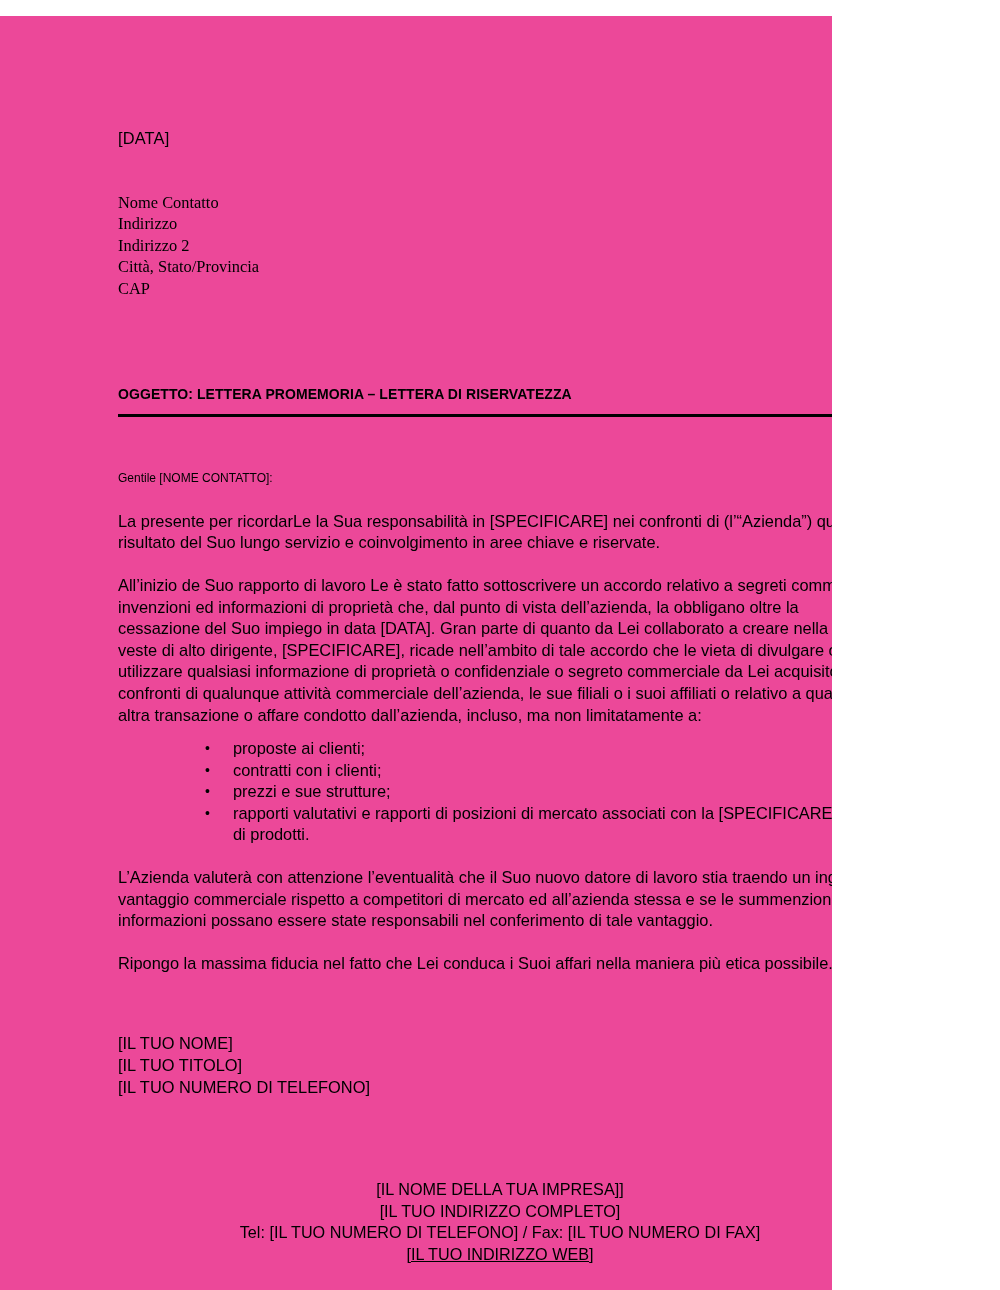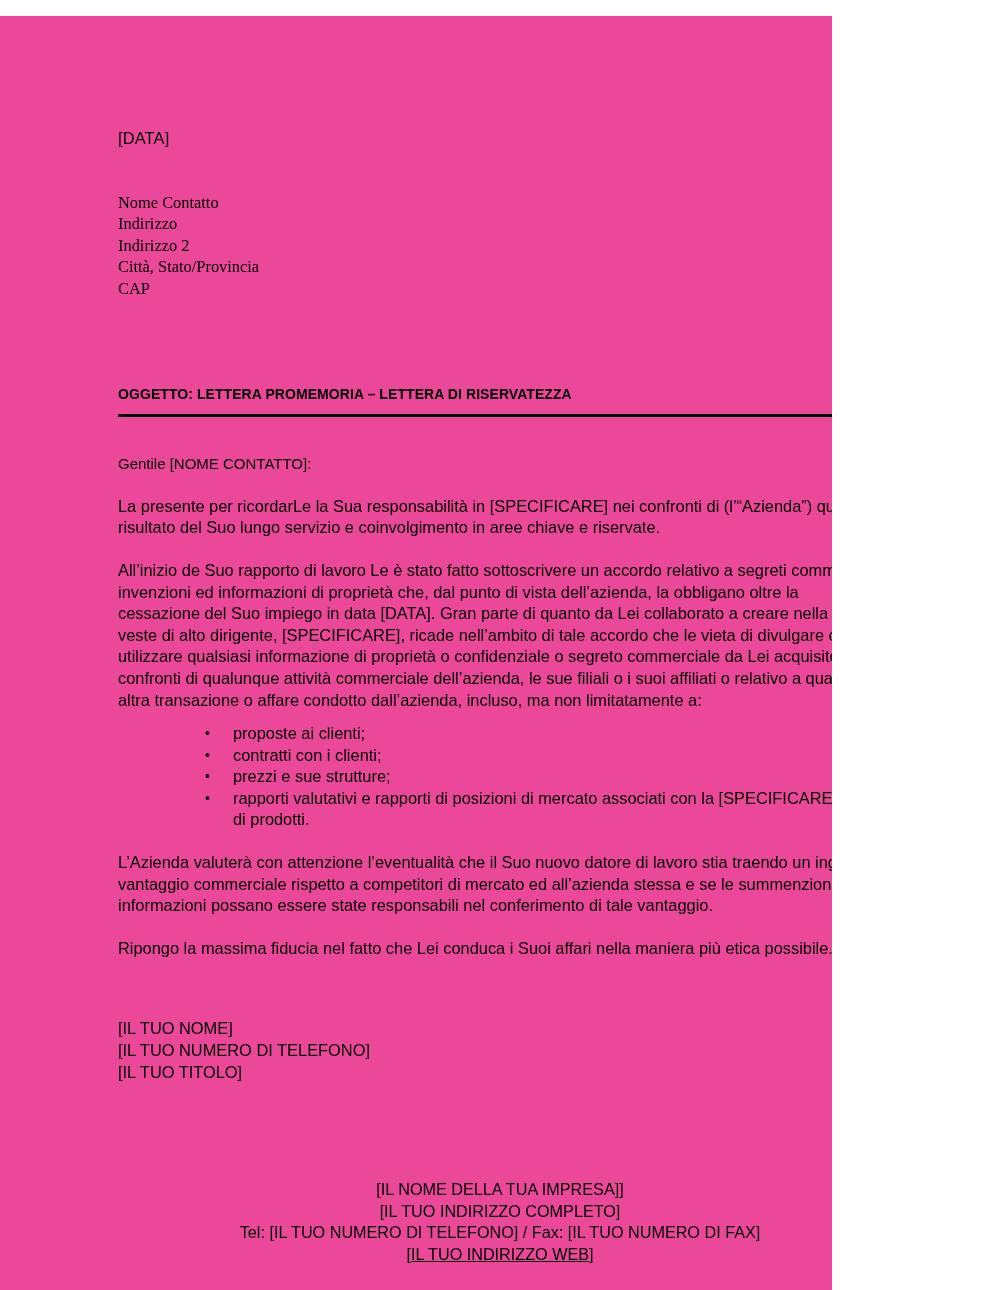--- a/index.html
+++ b/index.html
@@ -58,22 +58,22 @@
     margin-top: 9px;
     width: 766px;
     height: 3px;
     background: #000000;
     font-size: 0;
     line-height: 0;
   }
 
   
   .salutation {
-    margin-top: 36px;
-    font-size: 15px;
+    margin-top: 51px;
+    font-size: 12px;
     line-height: 21.6px;
   }
   p.para {
     margin: 0;
     padding: 0;
     margin-top: 21px;
     font-size: 16.4px;
     line-height: 21.6px;
     text-align: left;
   }
@@ -172,22 +172,22 @@
       </li>
     </ul>
 
     <p class="para">L’Azienda valuterà con attenzione l’eventualità che il Suo nuovo datore di lavoro stia traendo un ingiusto vantaggio commerciale rispetto a competitori di mercato ed all’azienda stessa e se le summenzionate informazioni possano essere state responsabili nel conferimento di tale vantaggio.</p>
 
     <p class="para">Ripongo la massima fiducia nel fatto che Lei conduca i Suoi affari nella maniera più etica possibile.</p>
 
 
     <div class="signature-block">
       <div>[IL TUO NOME]</div>
+      <div>[IL TUO TITOLO]</div>
       <div>[IL TUO NUMERO DI TELEFONO]</div>
-      <div>[IL TUO TITOLO]</div>
     </div>
 
   </div>
 
   <div class="footer">
     <div>[IL NOME DELLA TUA IMPRESA]]</div>
     <div>[IL TUO INDIRIZZO COMPLETO]</div>
     <div>Tel: [IL TUO NUMERO DI TELEFONO] / Fax: [IL TUO NUMERO DI FAX]</div>
     <div class="underlined">[IL TUO INDIRIZZO WEB]</div>
   </div>

